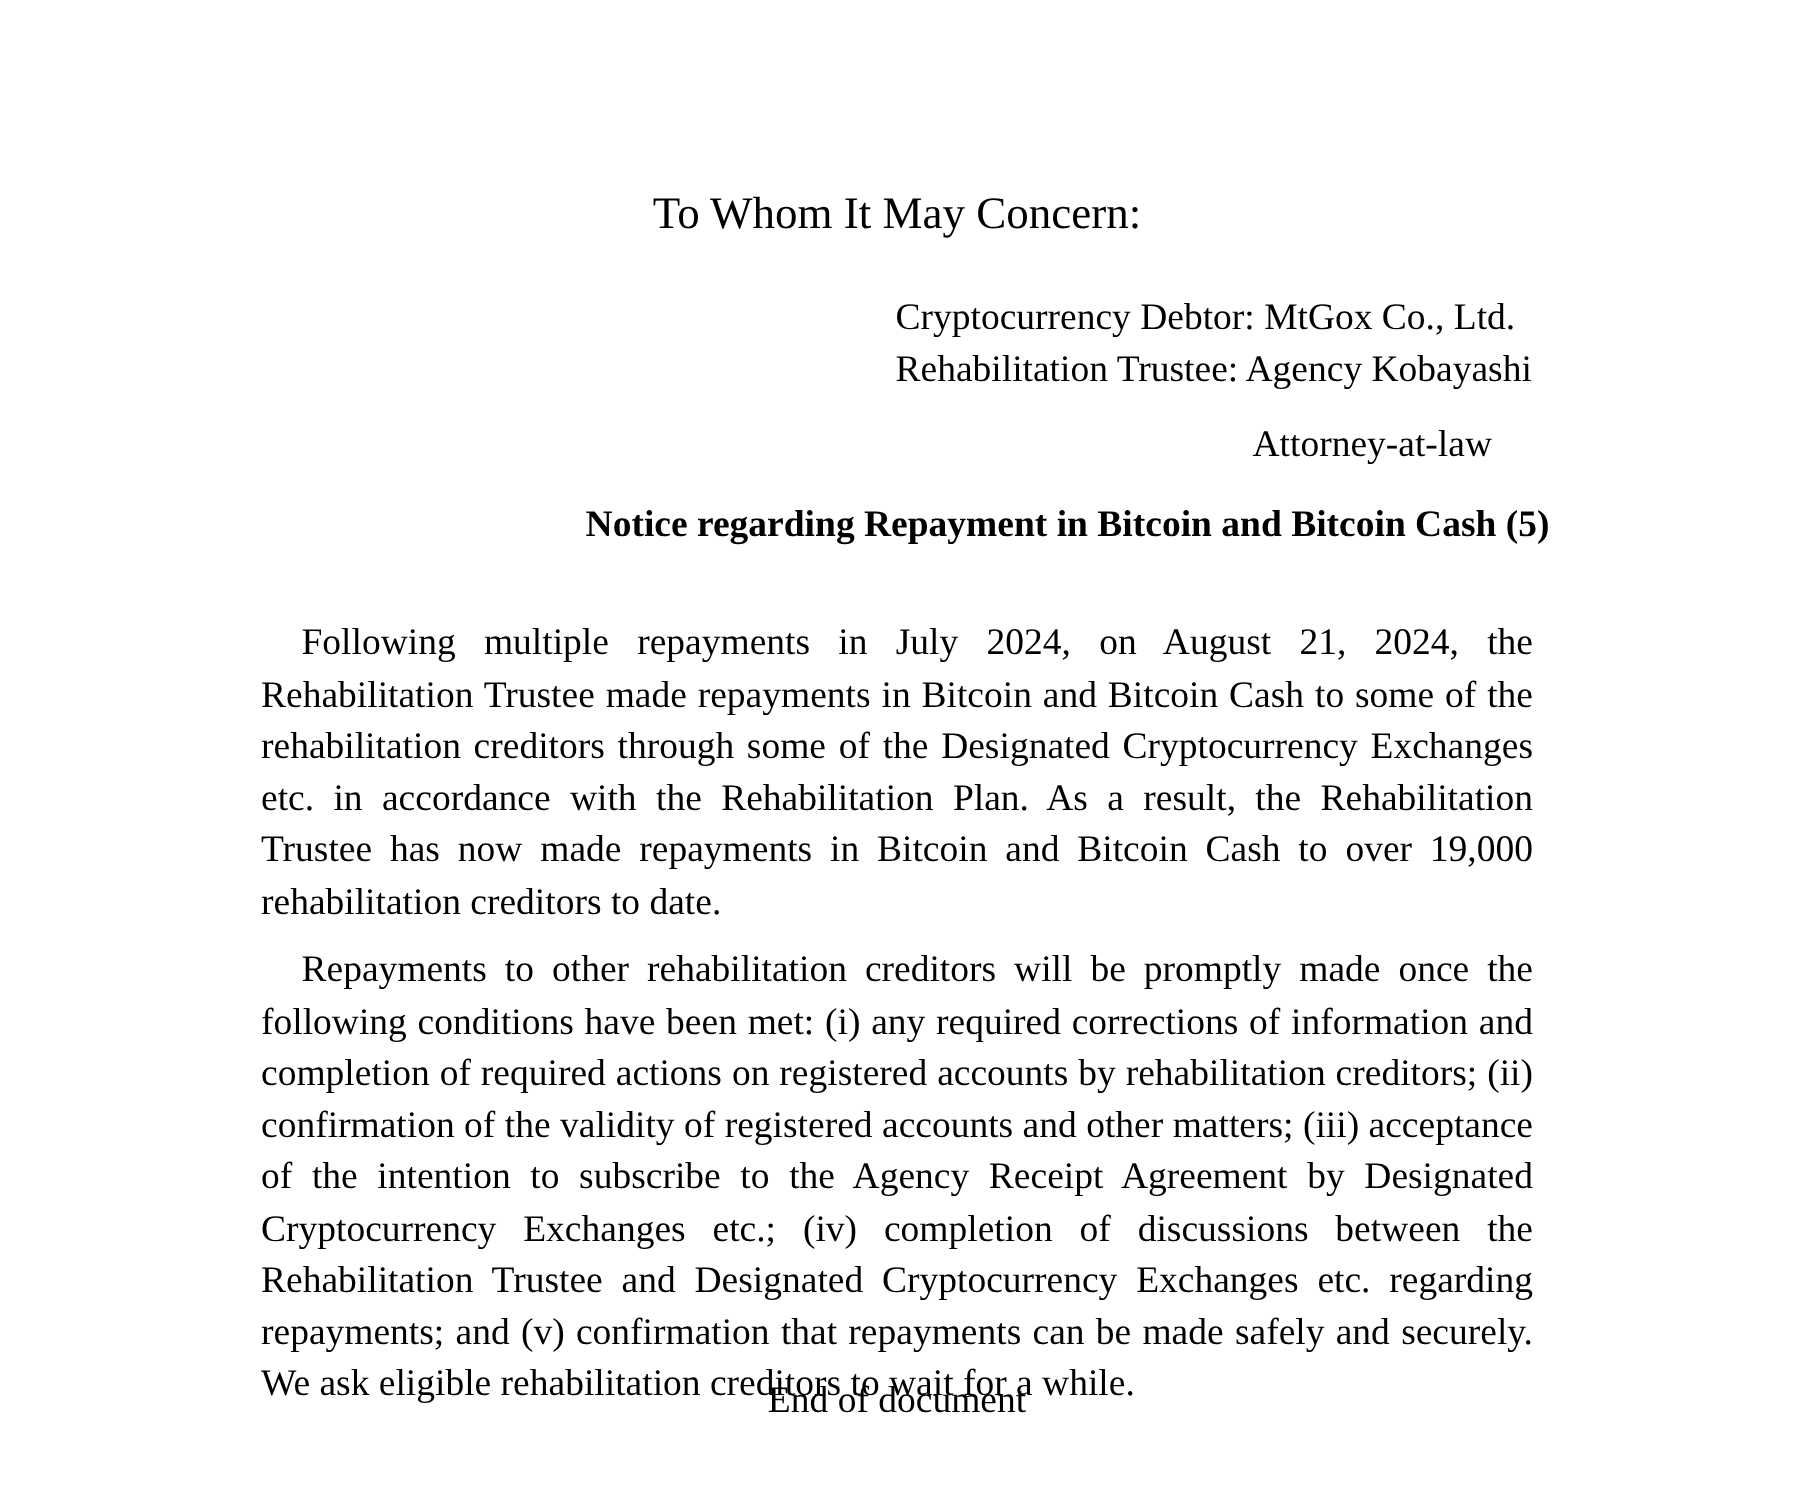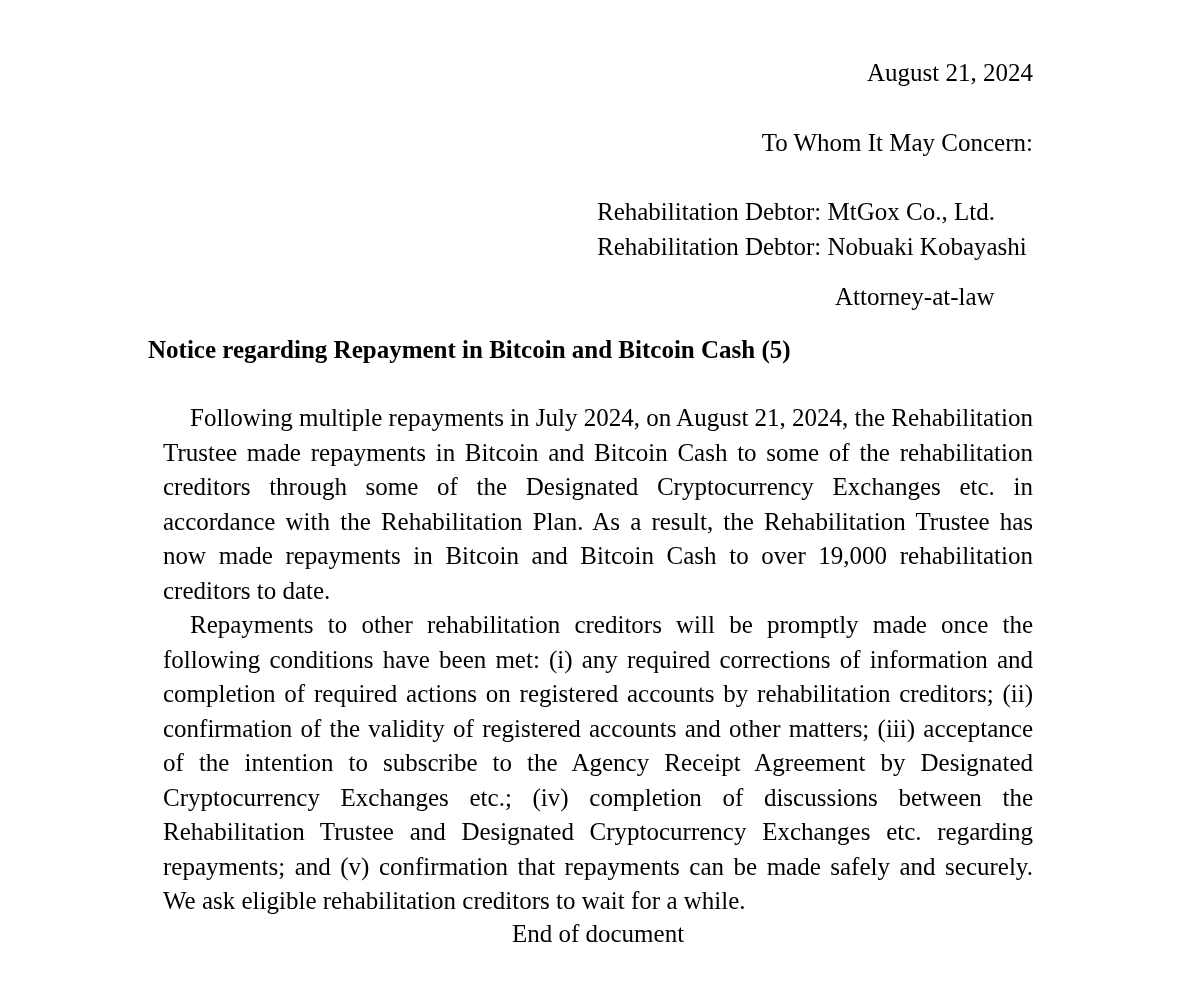--- a/index.html
+++ b/index.html
@@ -25,62 +25,62 @@
     width: 870px;
     text-align: right;
     font-size: 25px;
     line-height: 34px;
   }
   .salutation {
     position: absolute;
     left: 163px;
     top: 126px;
     width: 870px;
-    text-align: right;
-    font-size: 25px;
+    text-align: center;
+    font-size: 30px;
     line-height: 34px;
   }
   .signature-block {
     position: absolute;
     left: 597px;
     top: 195px;
     width: 436px;
     font-size: 25px;
     line-height: 34.5px;
     text-align: left;
   }
   .signature-line {
     white-space: nowrap;
   }
   .signature-line.indented {
     padding-left: 238px;
     margin-top: 16px;
   }
   .doc-title {
     position: absolute;
-    left: 148px;
+    left: 163px;
     top: 333px;
     width: 870px;
-    text-align: left;
+    text-align: right;
     font-size: 25px;
     font-weight: bold;
     line-height: 34px;
   }
   .body-text {
     position: absolute;
     left: 163px;
     top: 401px;
     width: 870px;
     font-size: 25px;
     line-height: 34.5px;
     text-align: justify;
     text-justify: inter-word;
   }
   .body-text p {
-    margin: 0;
+    margin: 11px;
     text-indent: 27px;
   }
   
   .body-text p:last-child {
     text-align: justify;
   }
   .closing {
     position: absolute;
     left: 163px;
     top: 917px;
@@ -88,27 +88,26 @@
     text-align: center;
     font-size: 25px;
     line-height: 34px;
   }
 </style>
 </head>
 <body>
 
 <div class="page">
 
-  <div class="date-line">August 21, 2024</div>
 
   <div class="salutation">To Whom It May Concern:</div>
 
   <div class="signature-block">
-    <div class="signature-line">Rehabilitation Debtor: MtGox Co., Ltd.</div>
-    <div class="signature-line">Rehabilitation Debtor: Nobuaki Kobayashi</div>
+    <div class="signature-line">Cryptocurrency Debtor: MtGox Co., Ltd.</div>
+    <div class="signature-line">Rehabilitation Trustee: Agency Kobayashi</div>
     <div class="signature-line indented">Attorney-at-law</div>
   </div>
 
   <div class="doc-title">Notice regarding Repayment in Bitcoin and Bitcoin Cash (5)</div>
 
   <div class="body-text">
     <p>Following multiple repayments in July 2024, on August 21, 2024, the Rehabilitation Trustee made repayments in Bitcoin and Bitcoin Cash to some of the rehabilitation creditors through some of the Designated Cryptocurrency Exchanges etc. in accordance with the Rehabilitation Plan. As a result, the Rehabilitation Trustee has now made repayments in Bitcoin and Bitcoin Cash to over 19,000 rehabilitation creditors to date.</p>
     <p>Repayments to other rehabilitation creditors will be promptly made once the following conditions have been met: (i) any required corrections of information and completion of required actions on registered accounts by rehabilitation creditors; (ii) confirmation of the validity of registered accounts and other matters; (iii) acceptance of the intention to subscribe to the Agency Receipt Agreement by Designated Cryptocurrency Exchanges etc.; (iv) completion of discussions between the Rehabilitation Trustee and Designated Cryptocurrency Exchanges etc. regarding repayments; and (v) confirmation that repayments can be made safely and securely. We ask eligible rehabilitation creditors to wait for a while.</p>
   </div>
 

